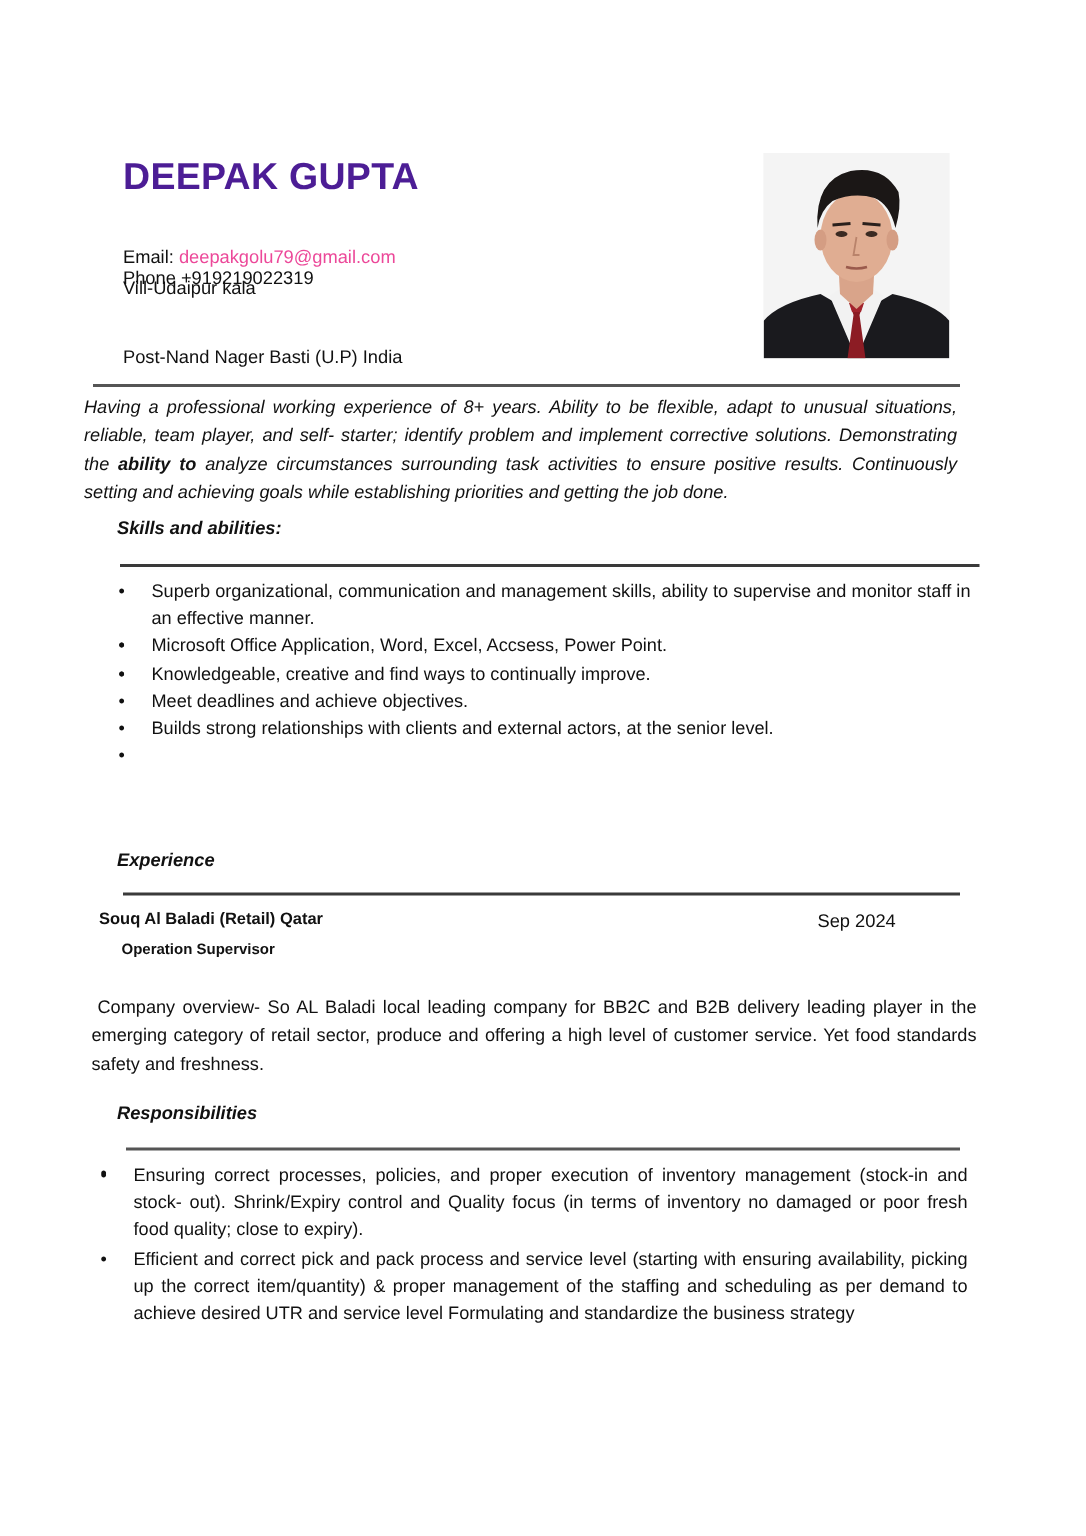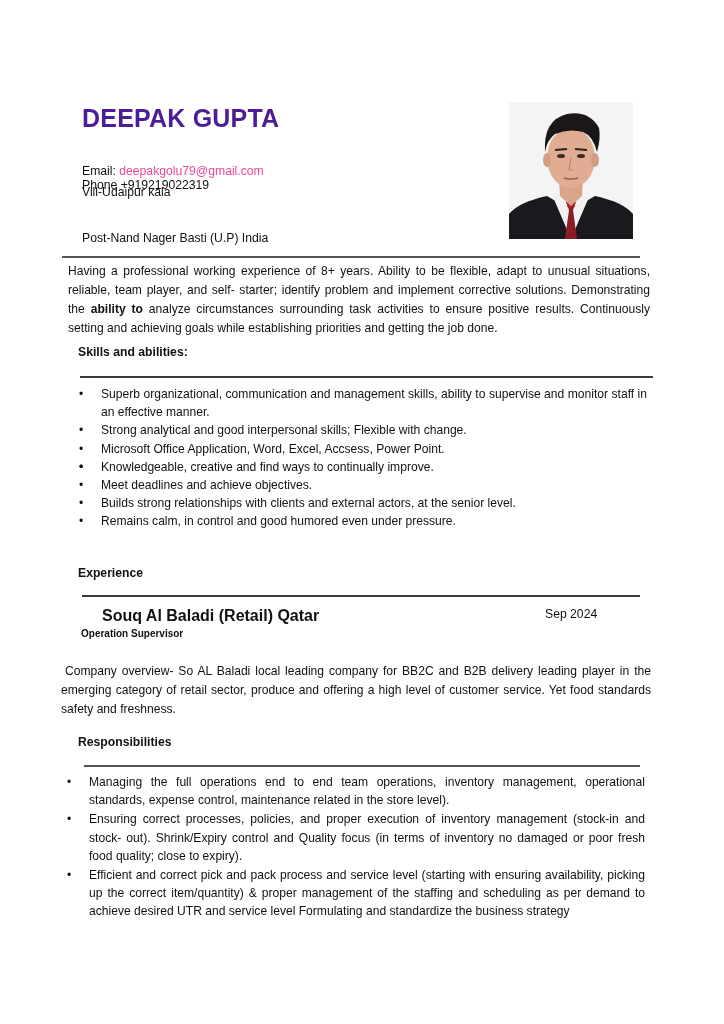--- a/index.html
+++ b/index.html
@@ -15,29 +15,29 @@
     .contact-line { left: 82px; font-size: 12.2px; color: #111; white-space: nowrap; }
     .email-link { color: #ec4899; }
     .photo {
       left: 509px; top: 102px; width: 124px; height: 137px; background: #f3f3f3; overflow: hidden;
     }
     .rule { position: absolute; height: 2px; background: #3a3a3a; }
     .para {
       position: absolute; font-size: 12.1px; line-height: 19px; text-align: justify; color: #111;
     }
     .para b { font-weight: bold; }
-    .section-head { position: absolute; font-size: 12.2px; font-weight: bold; color: #111; }
+    .section-head { position: absolute; font-size: 12.2px; font-weight: bold; color: #111; font-style: italic; }
     ul.bullets {
       position: absolute; margin: 0; padding: 0; list-style: none; font-size: 12.1px; color: #111;
     }
     ul.bullets li { position: relative; line-height: 18.2px; text-align: justify; }
     ul.bullets li .dot {
       position: absolute; left: -22px; top: 0; font-size: 12px;
     }
-    .company { left: 66px; top: 607px; font-size: 16px; font-weight: bold; margin-left: 36px; }
+    .company { left: 66px; top: 607px; font-size: 11px; font-weight: bold; }
     .date { left: 545px; top: 607px; font-size: 12.2px; font-weight: normal; }
     .role { left: 81px; top: 628px; font-size: 10px; font-weight: bold; }
   </style>
 </head>
 <body>
 
 <div class="abs name">DEEPAK GUPTA</div>
 <div class="abs contact-line" style="top:142px;margin-top:36px;">Phone +919219022319</div>
 <div class="abs contact-line" style="top:164px;">
   <span>Email: </span><a class="email-link">deepakgolu79@gmail.com</a>
@@ -70,45 +70,45 @@
     <path d="M46 48 L58 47" stroke="#2a201c" stroke-width="2"></path>
     <path d="M66 47 L78 48" stroke="#2a201c" stroke-width="2"></path>
 
     <path d="M62 56 L60 68 L64 68" stroke="#b9836b" stroke-width="1.2" fill="none"></path>
     <path d="M55 76 Q62 78 69 76" stroke="#9a5a4c" stroke-width="1.6" fill="none"></path>
   </svg>
 </div>
 
 <div class="rule" style="left:62px; top:256px; width:578px; height:1.5px; background:#555;"></div>
 
-<div class="para" style="left:68px; top:262px; width:582px;">
+<div class="para" style="left:56px; top:262px; width:582px;font-style:italic;">
   <span>Having a professional working experience of 8+ years. Ability to be flexible, adapt to unusual situations, reliable, team player, and self- starter; identify problem and implement corrective solutions. Demonstrating the </span><b>ability to</b><span> analyze circumstances surrounding task activities to ensure positive results. Continuously setting and achieving goals while establishing priorities and getting the job done.</span>
 </div>
 
 <div class="section-head" style="left:78px; top:345px;">Skills and abilities:</div>
 <div class="rule" style="left:80px; top:376px; width:573px;"></div>
 <ul class="bullets" style="left:101px; top:385px; width:546px;">
   <li><span class="dot">•</span><span>Superb organizational, communication and management skills, ability to supervise and monitor staff in an effective manner.</span></li>
-  <li><span class="dot">•</span><span>Strong analytical and good interpersonal skills; Flexible with change.</span></li>
+  <li><span class="dot">•</span></li>
   <li><span class="dot">•</span><span>Microsoft Office Application, Word, Excel, Accsess, Power Point.</span></li>
   <li><span class="dot">•</span></li>
   <li><span class="dot">•</span><span>Knowledgeable, creative and find ways to continually improve.</span></li>
   <li><span class="dot">•</span><span>Meet deadlines and achieve objectives.</span></li>
   <li><span class="dot">•</span><span>Builds strong relationships with clients and external actors, at the senior level.</span></li>
-  <li><span class="dot">•</span><span>Remains calm, in control and good humored even under pressure.</span></li>
+  <li><span class="dot">•</span></li>
 </ul>
 
 <div class="section-head" style="left:78px; top:566px;">Experience</div>
 <div class="rule" style="left:82px; top:595px; width:558px;"></div>
 <div class="abs company">Souq Al Baladi (Retail) Qatar</div>
 <div class="abs date">Sep 2024</div>
 <div class="abs role">Operation Supervisor</div>
 
 <div class="para" style="left:61px; top:662px; width:590px; text-indent:4px;">Company overview- So AL Baladi local leading company for BB2C and B2B delivery leading player in the emerging category of retail sector, produce and offering a high level of customer service. Yet food standards safety and freshness.</div>
 
 <div class="section-head" style="left:78px; top:735px;">Responsibilities</div>
 <div class="rule" style="left:84px; top:765px; width:556px; height:1.5px; background:#555;"></div>
 
 <ul class="bullets" style="left:89px; top:773px; width:556px;">
-  <li style="margin-bottom:1px;"><span class="dot">•</span><span>Managing the full operations end to end team operations, inventory management, operational standards, expense control, maintenance related in the store level).</span></li>
+  <li style="margin-bottom:1px;"><span class="dot">•</span></li>
   <li style="margin-bottom:1px;"><span class="dot">•</span><span>Ensuring correct processes, policies, and proper execution of inventory management (stock-in and stock- out). Shrink/Expiry control and Quality focus (in terms of inventory no damaged or poor fresh food quality; close to expiry).</span></li>
   <li><span class="dot">•</span><span>Efficient and correct pick and pack process and service level (starting with ensuring availability, picking up the correct item/quantity) &amp; proper management of the staffing and scheduling as per demand to achieve desired UTR and service level Formulating and standardize the business strategy</span></li>
 </ul>
 
 </body></html>

